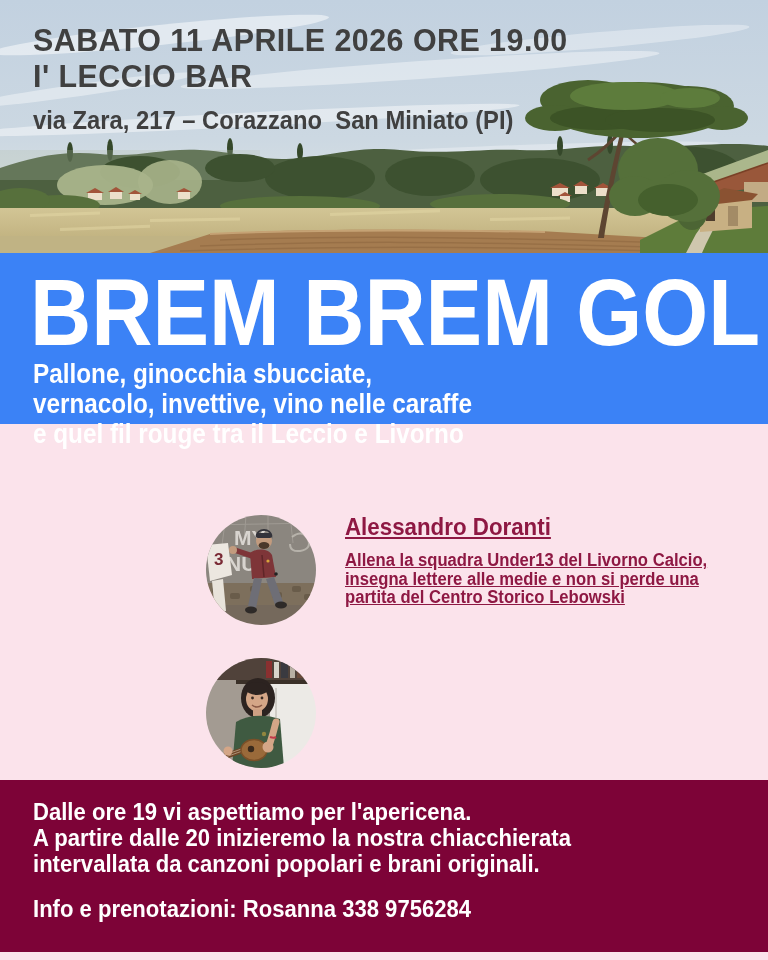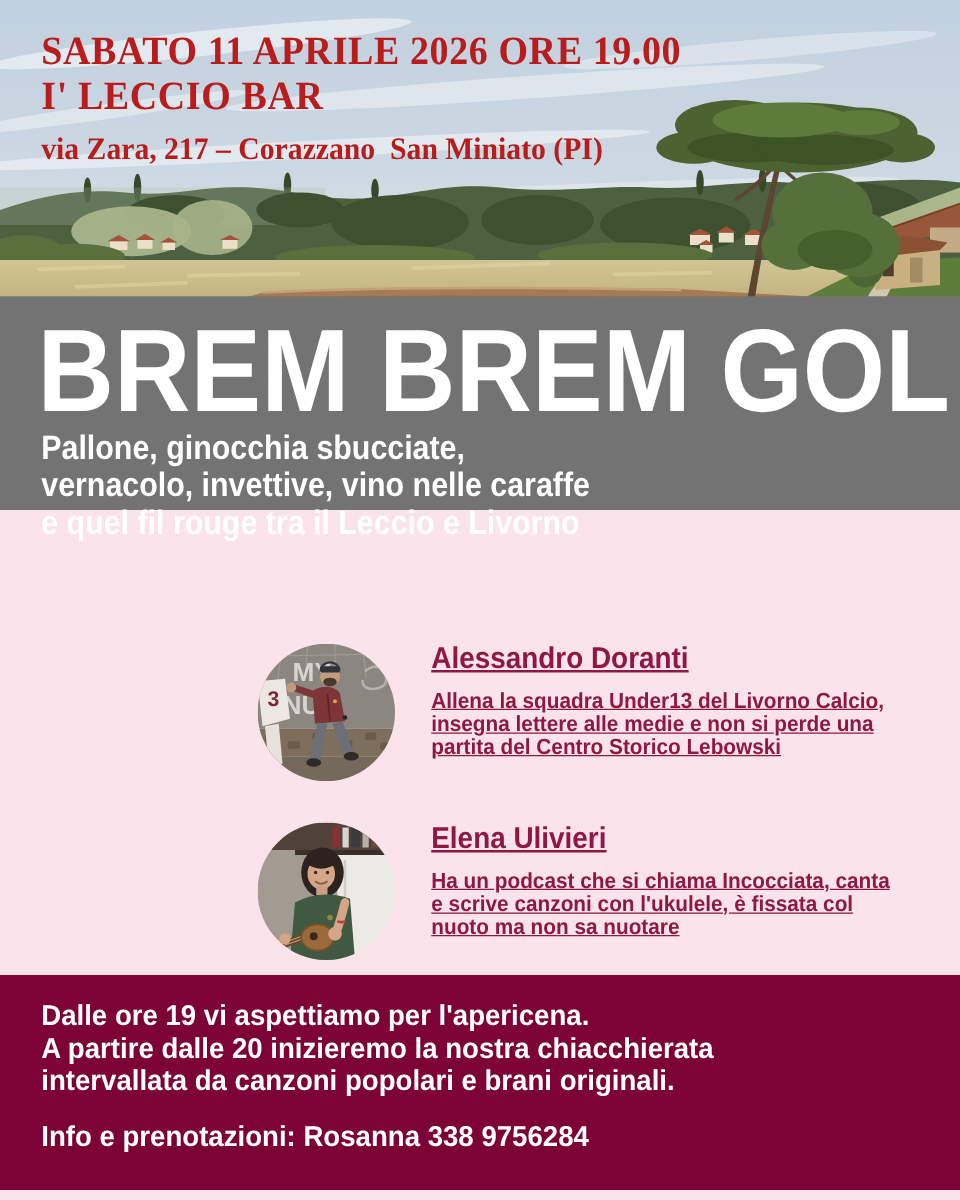--- a/index.html
+++ b/index.html
@@ -5,27 +5,27 @@
   html,body{margin:0;padding:0;background:#fff;}
   *{box-sizing:border-box;}
   .poster{
     position:relative;width:768px;height:960px;overflow:hidden;
     font-family:"Liberation Sans","DejaVu Sans",sans-serif;font-weight:bold;
     background:#fbe3eb;
   }
   
   .photo-section{position:absolute;top:0;left:0;width:768px;height:253px;overflow:hidden;}
   .photo-section svg{display:block;}
-  .header-text{position:absolute;top:22px;left:33px;color:#b91c1c;font-family:Liberation Serif, serif;}
+  .header-text{position:absolute;top:22px;left:33px;color:#404040;}
   .hline{white-space:pre;font-size:32px;line-height:36px;letter-spacing:.5px;
          transform:scaleX(.95);transform-origin:0 0;}
   .address{white-space:pre;font-size:25px;line-height:28px;margin-top:12px;
          transform:scaleX(.95);transform-origin:0 0;}
   
-  .title-band{position:absolute;top:237px;left:0;width:768px;height:171px;background:#737373;}
+  .title-band{position:absolute;top:253px;left:0;width:768px;height:171px;background:#3b82f6;}
   .title-svg{position:absolute;top:10px;left:0;}
   .subtitle{position:absolute;top:106px;left:33px;color:#fff;font-size:27px;line-height:30px;
             transform:scaleX(.9);transform-origin:0 0;}
   .subtitle div{white-space:pre;}
   
   .speakers-section{position:absolute;top:488px;left:0;width:768px;height:300px;background:#fbe3eb;}
   .avatar{position:absolute;left:206px;width:110px;height:110px;border-radius:50%;overflow:hidden;}
   .avatar svg{display:block;}
   .speaker-text{position:absolute;left:345px;width:420px;color:#8e1843;text-decoration:underline;}
   .speaker-name{font-size:24px;line-height:30px;white-space:pre;
@@ -292,28 +292,20 @@
         </g>
         <ellipse cx="48" cy="92" rx="13" ry="10.5" fill="#9a6a3a" stroke="#7a5028" stroke-width="1.5"></ellipse>
         <circle cx="45" cy="91" r="3.2" fill="#3a2a1c"></circle>
 
         <path d="M70,64 C68,72 66,79 64,85" stroke="#d4a687" stroke-width="7" fill="none" stroke-linecap="round"></path>
         <path d="M64,79 q4,1.5 6,0" stroke="#c23a4a" stroke-width="2.2" fill="none"></path>
         <circle cx="62" cy="89" r="5.5" fill="#d4a687"></circle>
         <circle cx="22" cy="93" r="4.5" fill="#d4a687"></circle>
       </svg>
     </div>
-    <div class="speaker-text" style="top:168px">
-      <div class="speaker-name">Elena Ulivieri</div>
-      <div class="speaker-bio">
-        <div>Ha un podcast che si chiama Incocciata, canta</div>
-        <div>e scrive canzoni con l'ukulele, è fissata col</div>
-        <div>nuoto ma non sa nuotare</div>
-      </div>
-    </div>
   </section>
 
   <footer class="footer-band">
     <div class="footer-lines">
       <div>Dalle ore 19 vi aspettiamo per l'apericena.</div>
       <div>A partire dalle 20 inizieremo la nostra chiacchierata</div>
       <div>intervallata da canzoni popolari e brani originali.</div>
     </div>
     <div class="info-line">Info e prenotazioni: Rosanna 338 9756284</div>
   </footer>

